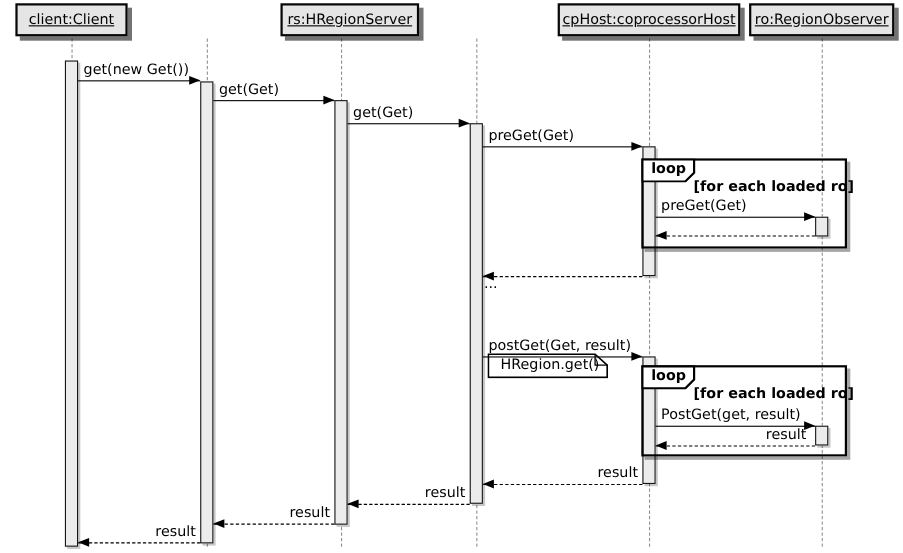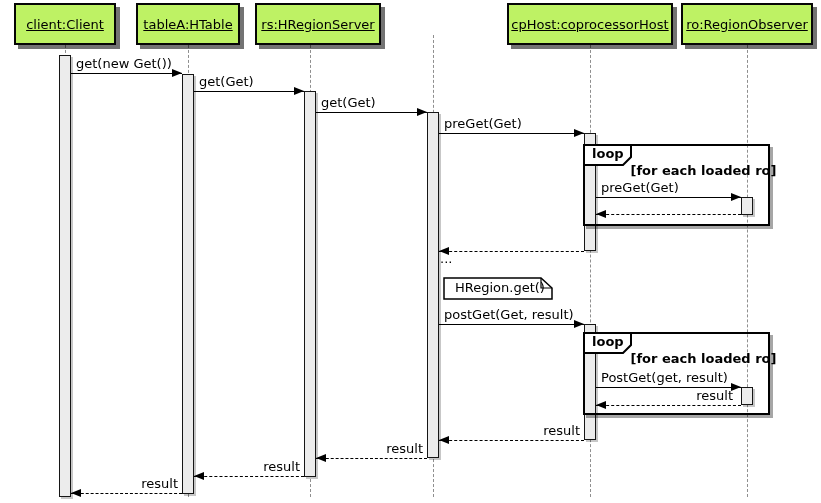--- a/index.html
+++ b/index.html
@@ -5,22 +5,22 @@
   html,body { margin:0; padding:0; background:#fff; }
   .canvas {
     position:relative; width:821px; height:503px; background:#fff;
     font-family:"DejaVu Sans", sans-serif; font-size:13px; color:#000;
     overflow:hidden;
   }
   
   .lifeline { position:absolute; top:35px; height:462px; width:0;
               border-left:1px dashed #8f8f8f; }
   
-  .participant { position:absolute; top:3px; height:42px; box-sizing:border-box;
-                 background:#bef264; border:2px solid #060606;
+  .participant { position:absolute; top:3px; height:30px; box-sizing:border-box;
+                 background:#e5e5e5; border:2px solid #060606;
                  box-shadow:4px 4px 0 rgba(0,0,0,0.55);
                  display:flex; align-items:center; justify-content:center; }
   .p-label { text-decoration:underline; white-space:nowrap; }
   
   .activation { position:absolute; width:12px; box-sizing:border-box;
                 background:#ececec; border:1px solid #161616;
                 box-shadow:2px 2px 0 rgba(0,0,0,0.22); }
   
   .frame { position:absolute; box-sizing:border-box; border:2px solid #000;
            box-shadow:3px 3px 0 rgba(0,0,0,0.35);padding-left:28px; }
@@ -34,21 +34,21 @@
   .msg.dashed .line { border-top-style:dashed; }
   .msg .head { position:absolute; top:-4px; width:0; height:0; border-style:solid; }
   .head.r { right:0; border-width:4.5px 0 4.5px 10px;
             border-color:transparent transparent transparent #000; }
   .head.l { left:0; border-width:4.5px 10px 4.5px 0;
             border-color:transparent #000 transparent transparent; }
   .mlabel { position:absolute; bottom:2px; white-space:nowrap; }
   .mlabel.ll { left:5px;margin-top:27px; }
   .mlabel.lr { right:4px; }
   
-  .note { position:absolute; }
+  .note { position:absolute;margin-top:44px; }
   .note .n-label { position:absolute; left:12px; top:3px; white-space:nowrap; }
   .ellipsis { position:absolute; }
 </style>
 </head>
 <body>
 
 <div class="canvas">
 
   <div class="lifeline" style="left:65px"></div>
   <div class="lifeline" style="left:188px"></div>
@@ -170,23 +170,20 @@
 
   <div class="msg dashed" style="left:71px;top:493px;width:111px">
     <div class="line"></div>
     <div class="head l"></div>
     <div class="mlabel lr">result</div>
   </div>
 
   <div class="participant" style="left:14px;width:102px">
     <span class="p-label">client:Client</span>
   </div>
-  <div class="participant" style="left:136px;width:104px">
-    <span class="p-label">tableA:HTable</span>
-  </div>
   <div class="participant" style="left:255px;width:126px">
     <span class="p-label">rs:HRegionServer</span>
   </div>
   <div class="participant" style="left:507px;width:166px">
     <span class="p-label">cpHost:coprocessorHost</span>
   </div>
   <div class="participant" style="left:681px;width:132px">
     <span class="p-label">ro:RegionObserver</span>
   </div>
 

